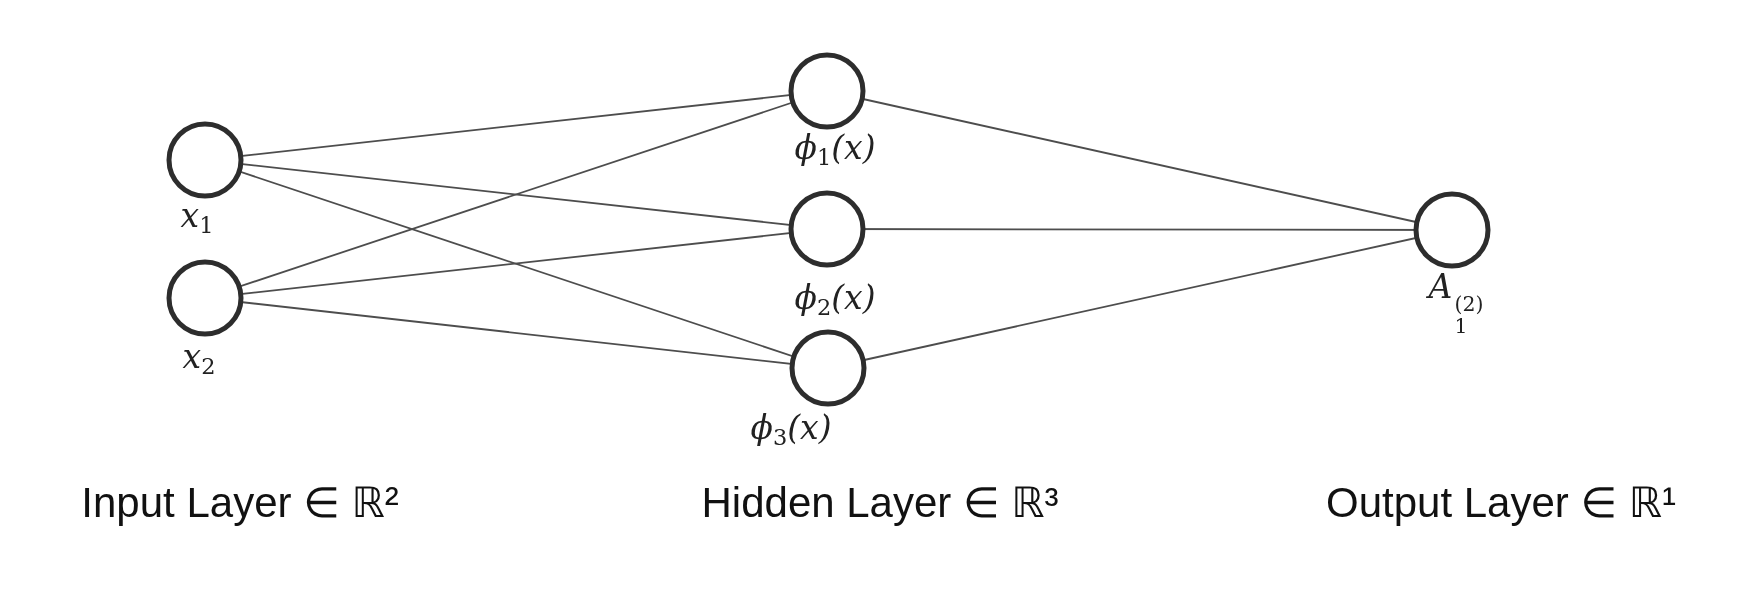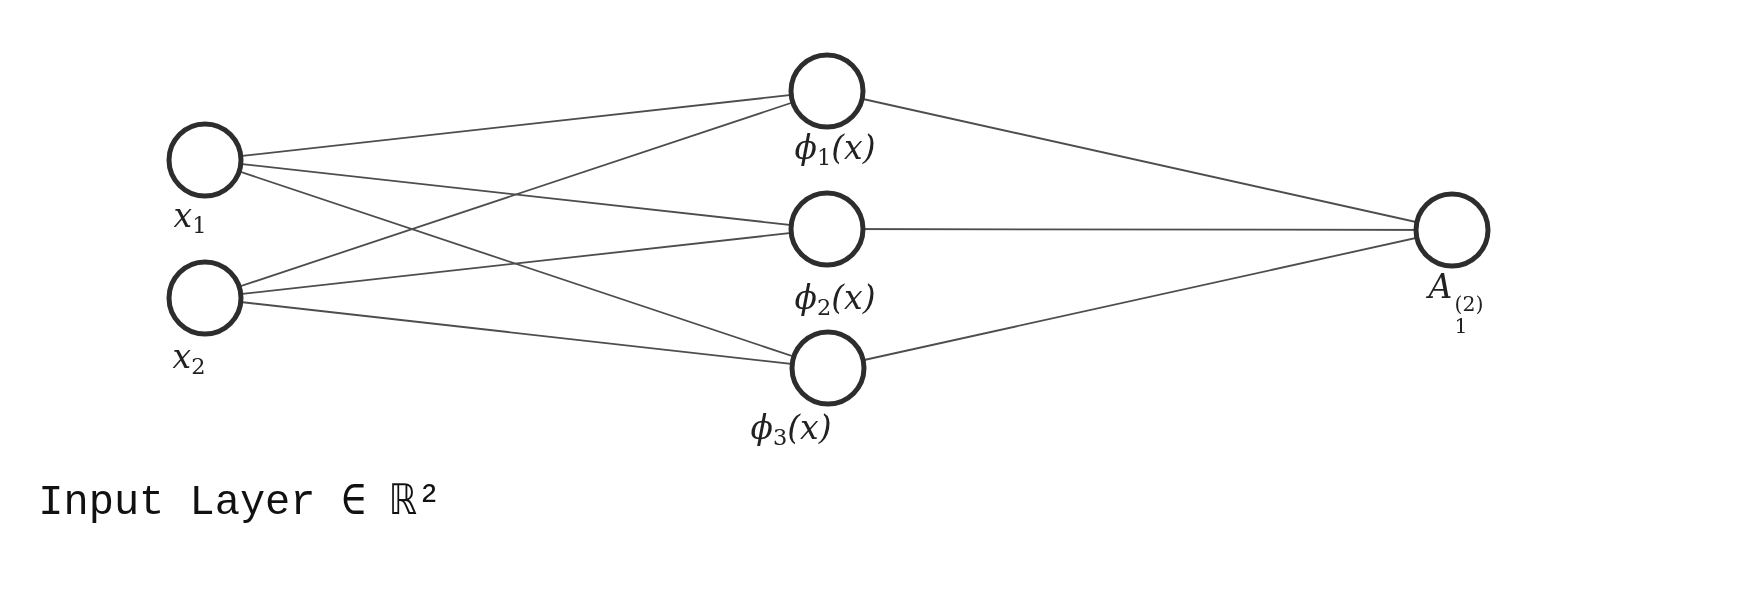--- a/index.html
+++ b/index.html
@@ -50,21 +50,21 @@
     flex-direction: column;
     align-items: flex-start;
     font-size: 0.62em;
     line-height: 1.08;
     vertical-align: -0.62em;
     margin-left: 2px;
   }
   .caption {
     position: absolute;
     transform: translate(-50%, -50%);
-    font-family: Liberation Mono, monospace;
+    font-family: Liberation Sans, sans-serif;
     font-size: 42px;
     color: #111111;
     white-space: nowrap;
     line-height: 1;
   }
 </style>
 </head>
 <body>
 
 <div class="canvas">
@@ -84,30 +84,32 @@
     <g>
       <circle cx="205" cy="160" r="36" fill="#ffffff" stroke="#2d2d2d"></circle>
       <circle cx="205" cy="298" r="36" fill="#ffffff" stroke="#2d2d2d"></circle>
       <circle cx="827" cy="91" r="36" fill="#ffffff" stroke="#2d2d2d"></circle>
       <circle cx="827" cy="229" r="36" fill="#ffffff" stroke="#2d2d2d"></circle>
       <circle cx="828" cy="368" r="36" fill="#ffffff" stroke="#2d2d2d"></circle>
       <circle cx="1452" cy="230" r="36" fill="#ffffff" stroke="#2d2d2d"></circle>
     </g>
   </svg>
 
-  <div class="nlabel" style="left:190px; top:218px"><span class="mi">x</span><span class="msub">1</span></div>
+  <div class="nlabel" style="left:197px; top:218px"><span class="mi">x</span><span class="msub">1</span></div>
 
-  <div class="nlabel" style="left:189px; top:359px"><span class="mi">x</span><span class="msub">2</span></div>
+  <div class="nlabel" style="left:199px; top:359px"><span class="mi">x</span><span class="msub">2</span></div>
 
   <div class="nlabel" style="left:835px; top:150px"><span class="mi">ϕ</span><span class="msub">1</span><span class="mi">(x)</span></div>
 
   <div class="nlabel" style="left:835px; top:300px"><span class="mi">ϕ</span><span class="msub">2</span><span class="mi">(x)</span></div>
 
   <div class="nlabel" style="left:791px; top:430px"><span class="mi">ϕ</span><span class="msub">3</span><span class="mi">(x)</span></div>
 
   <div class="nlabel" style="left:1456px; top:303px"><span class="mi">A</span><span class="mstack">
         <span>(2)</span>
         <span>1</span>
       </span></div>
 
   <div class="caption" style="left:240px; top:503px">Input Layer ∈ ℝ²</div>
+  <div class="caption" style="left:880px; top:503px">Hidden Layer ∈ ℝ³</div>
+  <div class="caption" style="left:1501px; top:503px">Output Layer ∈ ℝ¹</div>
 
 </div>
 
 </body></html>

